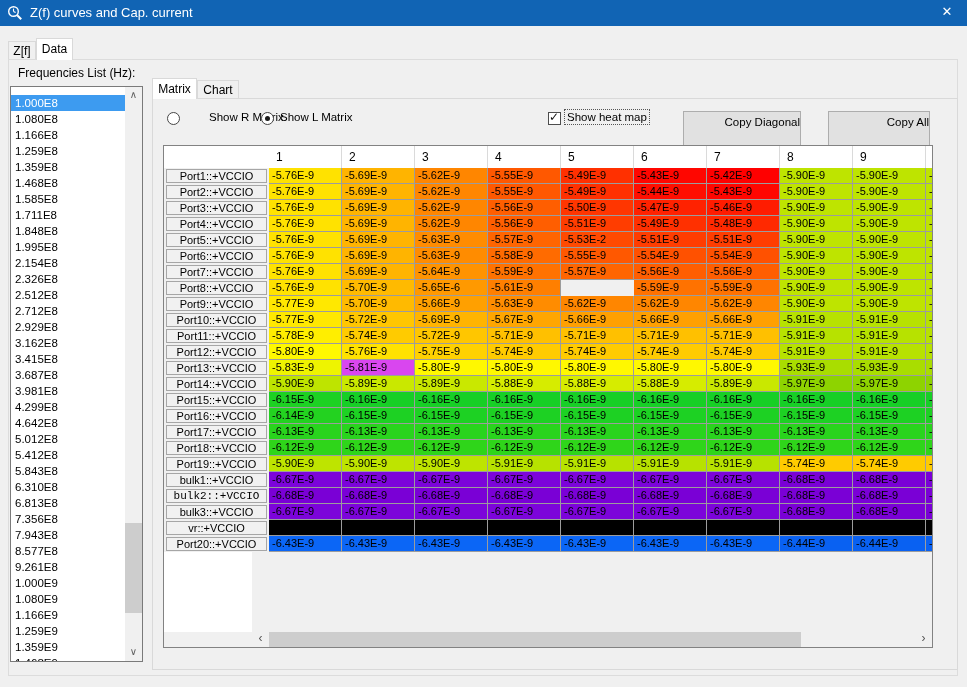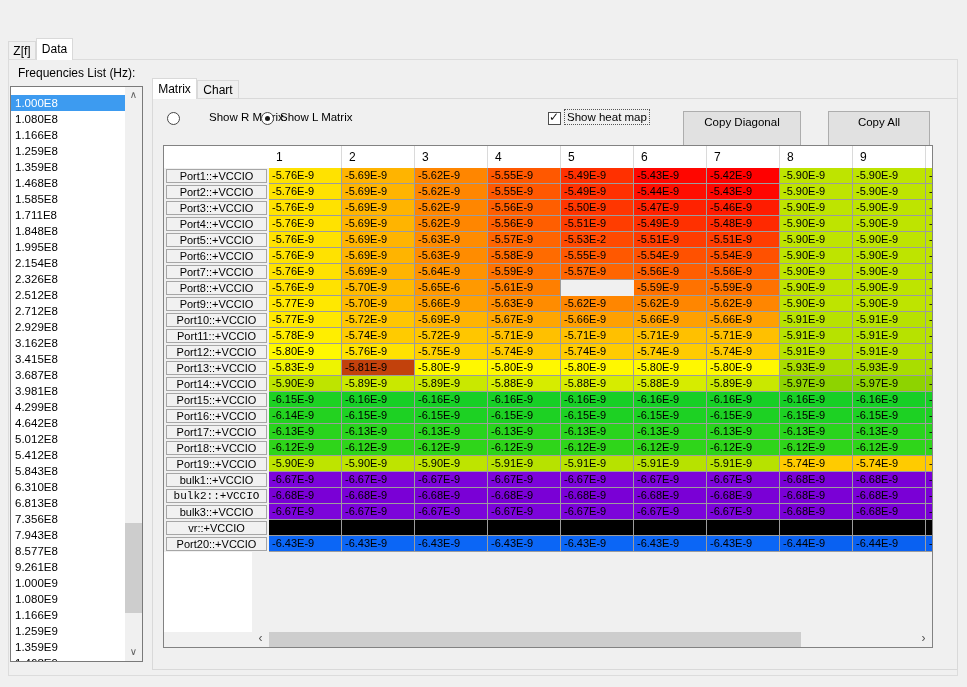--- a/index.html
+++ b/index.html
@@ -38,21 +38,21 @@
   .inner-page { position:absolute; left:152px; top:98px; width:806px; height:572px; background:#f0f0f0; border:1px solid #d9d9d9; }
 
   
   .radio { position:absolute; width:13px; height:13px; border:1px solid #464646; border-radius:50%; background:#fff; }
   .radio .dot { position:absolute; left:3px; top:3px; width:5px; height:5px; border-radius:50%; background:#1a1a1a; display:none; }
   .radio.checked .dot { display:block; }
   .ctrl-label { position:absolute; font-size:11.5px; color:#000; white-space:nowrap; }
   .checkbox { position:absolute; width:13px; height:13px; border:1px solid #4d4d4d; background:#fff; }
   .checkbox .mark { position:absolute; left:0px; top:-3px; font-size:12px; font-weight:bold; color:#111; }
   .focus-dotted { outline:1px dotted #555; padding:1px 2px; }
-  .push-btn { position:absolute; height:41px; background:#e1e1e1; border:1px solid #adadad; font-size:11.5px; text-align:center; color:#000; font-family:inherit; }
+  .push-btn { position:absolute; height:41px; background:#e1e1e1; border:1px solid #adadad; font-size:11.5px; text-align:right; color:#000; font-family:inherit; }
 
   
   .grid-widget { position:absolute; left:163px; top:145px; width:770px; height:503px; border:1px solid #828282; background:#f0f0f0; }
   .grid-clip { position:absolute; left:0; top:0; width:768px; height:501px; overflow:hidden; }
   .grid-inner { position:absolute; left:0; top:0; width:835px; }
   .hdr-row { position:absolute; left:0; top:0; height:22px; width:835px; background:#fff; }
   .hdr-cell { position:absolute; top:0; width:73px; height:22px; font-size:12px; line-height:22px; padding-left:7px; color:#000; border-right:1px solid #dadada; }
   .rowhdr-col-slot { position:absolute; width:105px; height:16px; }
   .rowhdr-btn { position:absolute; left:2px; right:2px; top:1px; bottom:1px; background:#f1f1f1; border:1px solid #a6a6a6; font-size:11px; line-height:12px; text-align:center; color:#000; white-space:nowrap; overflow:hidden; }
   .cell { position:absolute; width:73px; height:16px; font-size:11px; line-height:15px; padding-left:3px; color:#000; border-right:1px solid #9c9c9c; border-bottom:1px solid #9c9c9c; white-space:nowrap; overflow:hidden; }
@@ -61,20 +61,32 @@
   .hscroll .arrow { position:absolute; top:0; width:17px; height:15px; font-size:12px; line-height:13px; text-align:center; color:#555; }
   .hscroll .arrow.left { left:0; }
   .hscroll .arrow.right { right:0; }
   .hscroll .thumb { position:absolute; left:17px; top:0; width:532px; height:15px; background:#cdcdcd; }
 </style>
 </head>
 <body>
 
 <div class="window">
 
+  <div class="titlebar">
+    <span class="app-icon">
+      <svg width="16" height="16" viewBox="0 0 16 16">
+        <circle cx="6.5" cy="6.5" r="4.8" fill="none" stroke="#ffffff" stroke-width="1.4"></circle>
+        <line x1="10.2" y1="10.2" x2="14.2" y2="14.2" stroke="#ffffff" stroke-width="2"></line>
+        <line x1="6.5" y1="6.5" x2="6.5" y2="3.6" stroke="#ffffff" stroke-width="1.1"></line>
+        <line x1="6.5" y1="6.5" x2="8.6" y2="7.6" stroke="#ffffff" stroke-width="1.1"></line>
+      </svg>
+    </span>
+    <span class="title-text">Z(f) curves and Cap. current</span>
+    <span class="close-btn">✕</span>
+  </div>
 
   <div class="tab inactive tab-zf">Z[f]</div>
   <div class="tab active tab-data">Data</div>
   <div class="outer-page"></div>
 
   <div class="freq-label">Frequencies List (Hz):</div>
   <div class="listbox">
     <div class="list-items" id="freq-items">
         <div class="list-item selected">1.000E8</div>
         <div class="list-item">1.080E8</div>
@@ -307,21 +319,21 @@
           <div class="cell" style="left: 397px; top: 198px; background: rgb(255, 203, 0);">-5.74E-9</div>
           <div class="cell" style="left: 470px; top: 198px; background: rgb(255, 203, 0);">-5.74E-9</div>
           <div class="cell" style="left: 543px; top: 198px; background: rgb(255, 203, 0);">-5.74E-9</div>
           <div class="cell" style="left: 616px; top: 198px; background: rgb(183, 226, 0);">-5.91E-9</div>
           <div class="cell" style="left: 689px; top: 198px; background: rgb(183, 226, 0);">-5.91E-9</div>
           <div class="cell" style="left: 762px; top: 198px; background: rgb(183, 226, 0);">-5.91E-9</div>
           <div class="rowhdr-col-slot" style="left: 0px; top: 214px;">
             <div class="rowhdr-btn">Port13::+VCCIO</div>
           </div>
           <div class="cell" style="left: 105px; top: 214px; background: rgb(238, 244, 0);">-5.83E-9</div>
-          <div class="cell" style="left: 178px; top: 214px; background: #c2410c;">-5.81E-9</div>
+          <div class="cell" style="left: 178px; top: 214px; background: #d946ef;">-5.81E-9</div>
           <div class="cell" style="left: 251px; top: 214px; background: rgb(255, 248, 0);">-5.80E-9</div>
           <div class="cell" style="left: 324px; top: 214px; background: rgb(255, 248, 0);">-5.80E-9</div>
           <div class="cell" style="left: 397px; top: 214px; background: rgb(255, 248, 0);">-5.80E-9</div>
           <div class="cell" style="left: 470px; top: 214px; background: rgb(255, 248, 0);">-5.80E-9</div>
           <div class="cell" style="left: 543px; top: 214px; background: rgb(255, 248, 0);">-5.80E-9</div>
           <div class="cell" style="left: 616px; top: 214px; background: rgb(169, 221, 0);">-5.93E-9</div>
           <div class="cell" style="left: 689px; top: 214px; background: rgb(169, 221, 0);">-5.93E-9</div>
           <div class="cell" style="left: 762px; top: 214px; background: rgb(169, 221, 0);">-5.93E-9</div>
           <div class="rowhdr-col-slot" style="left: 0px; top: 230px;">
             <div class="rowhdr-btn">Port14::+VCCIO</div>

